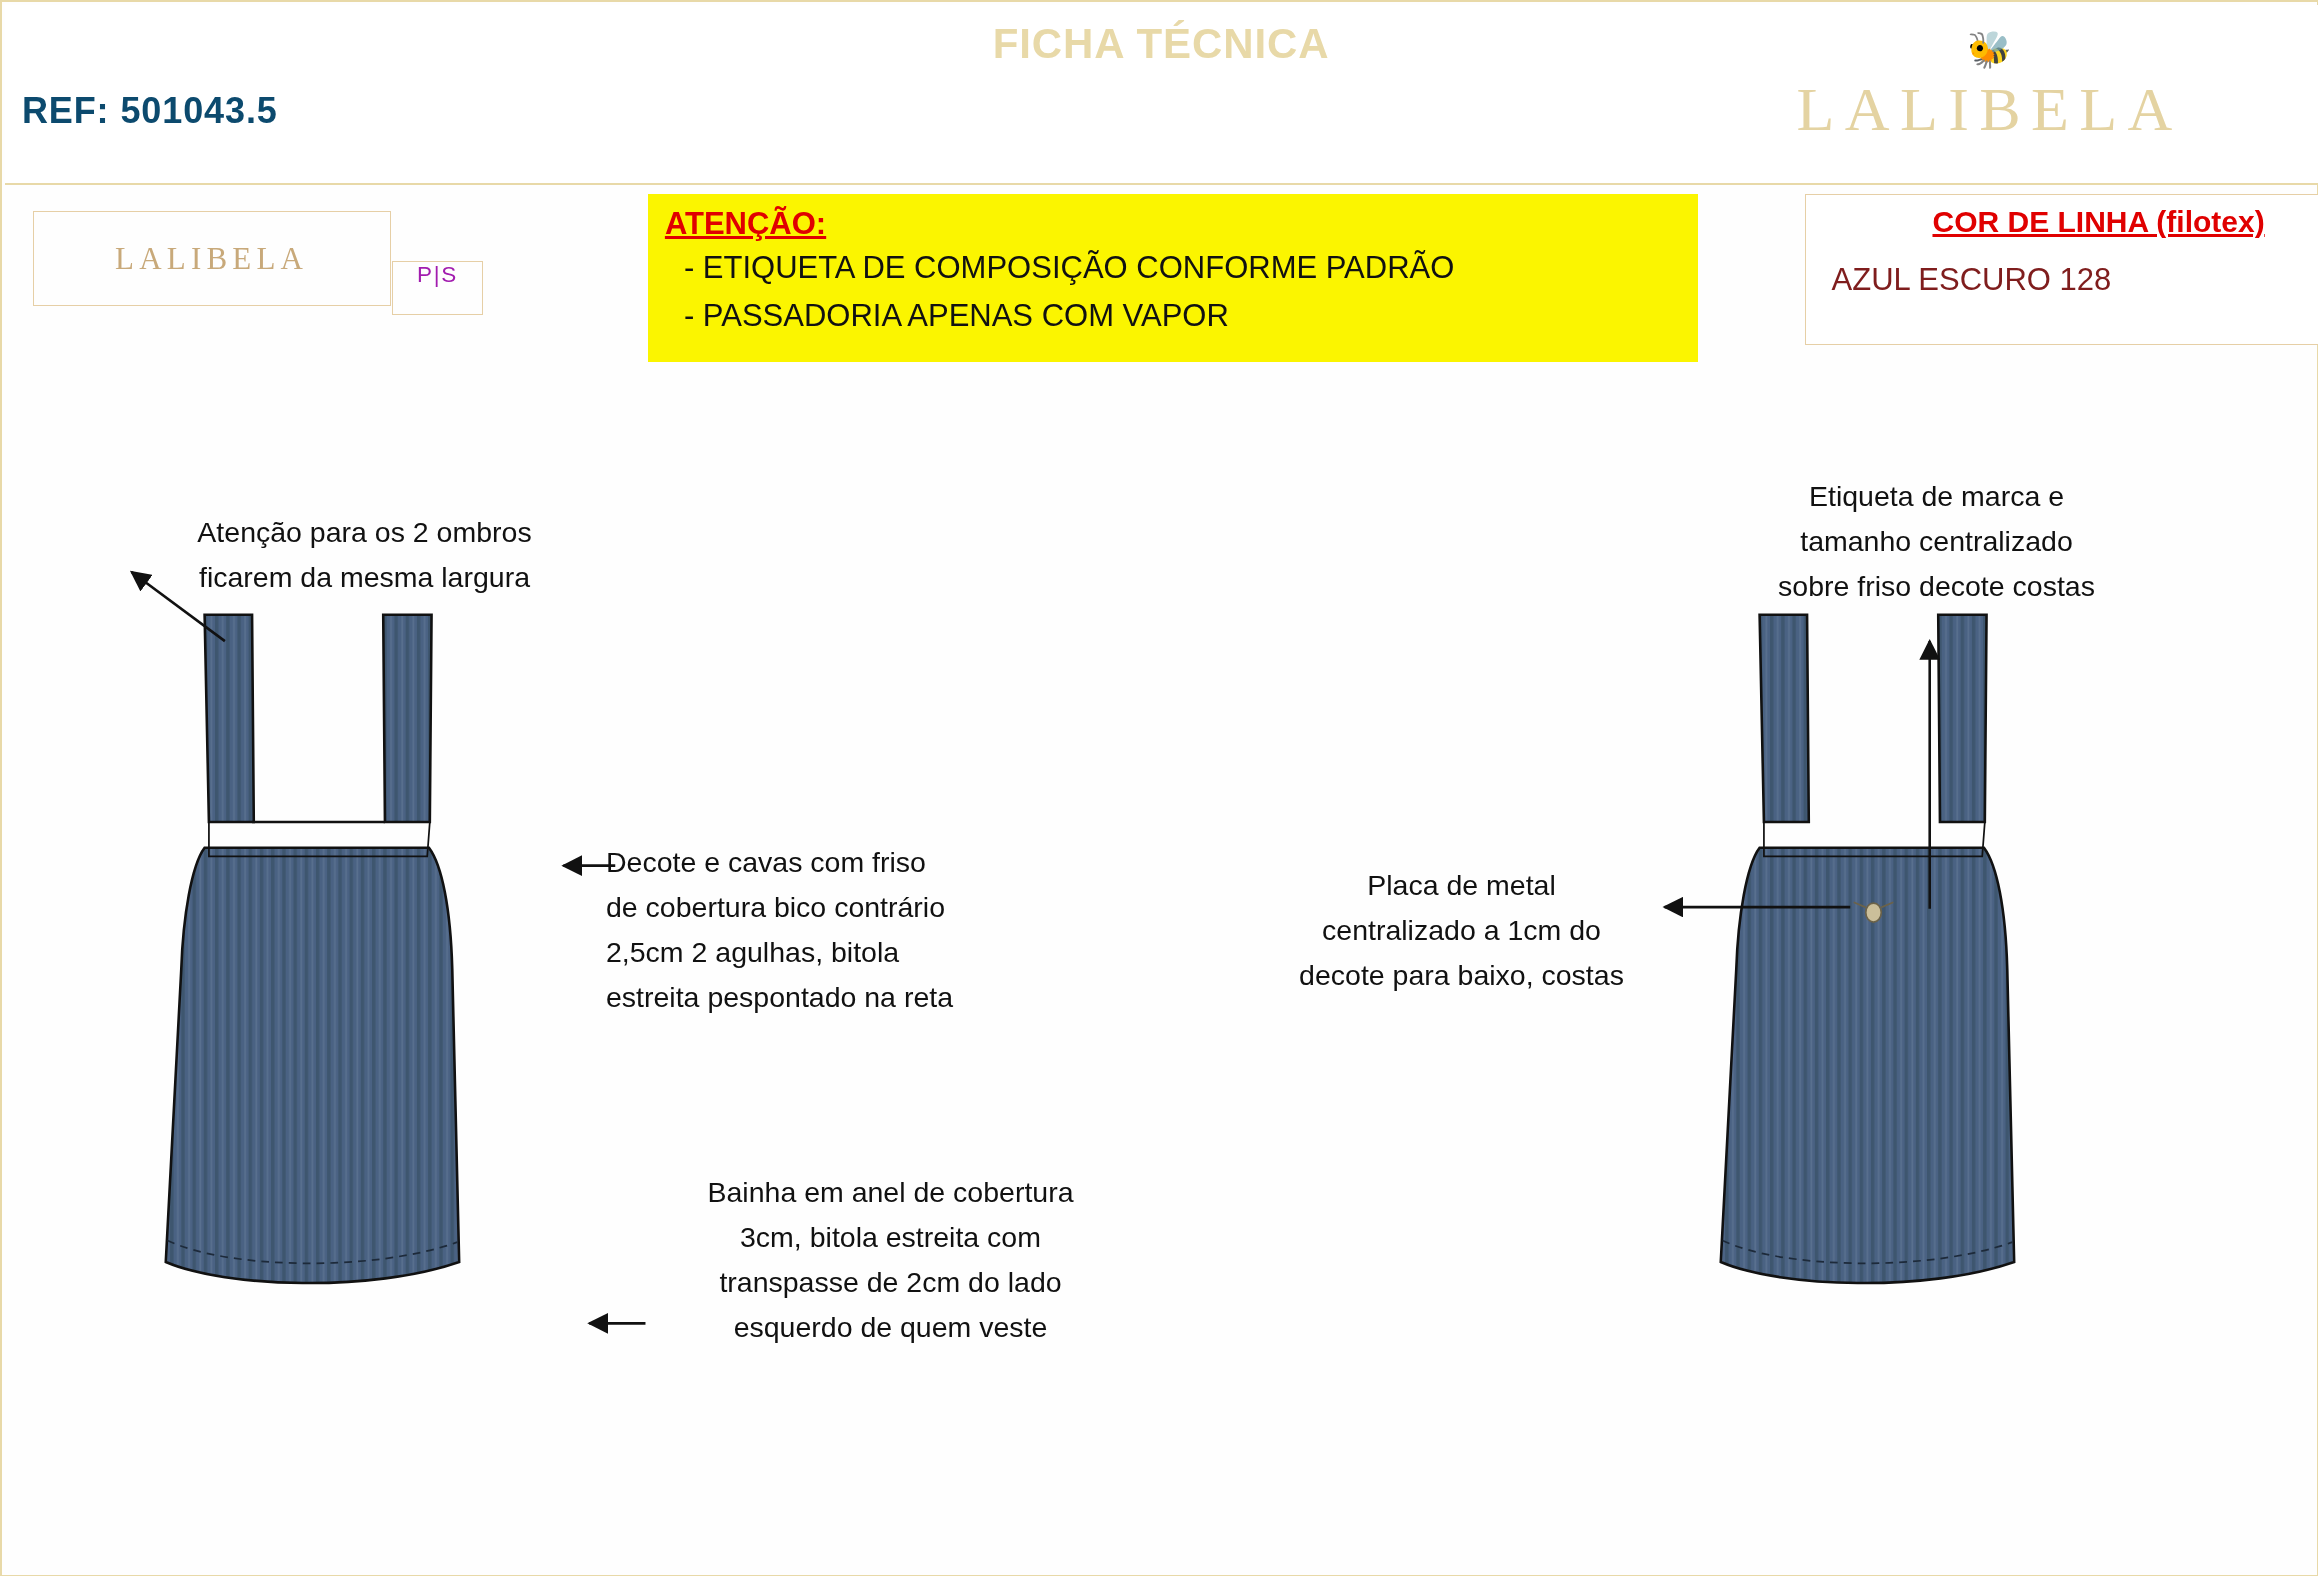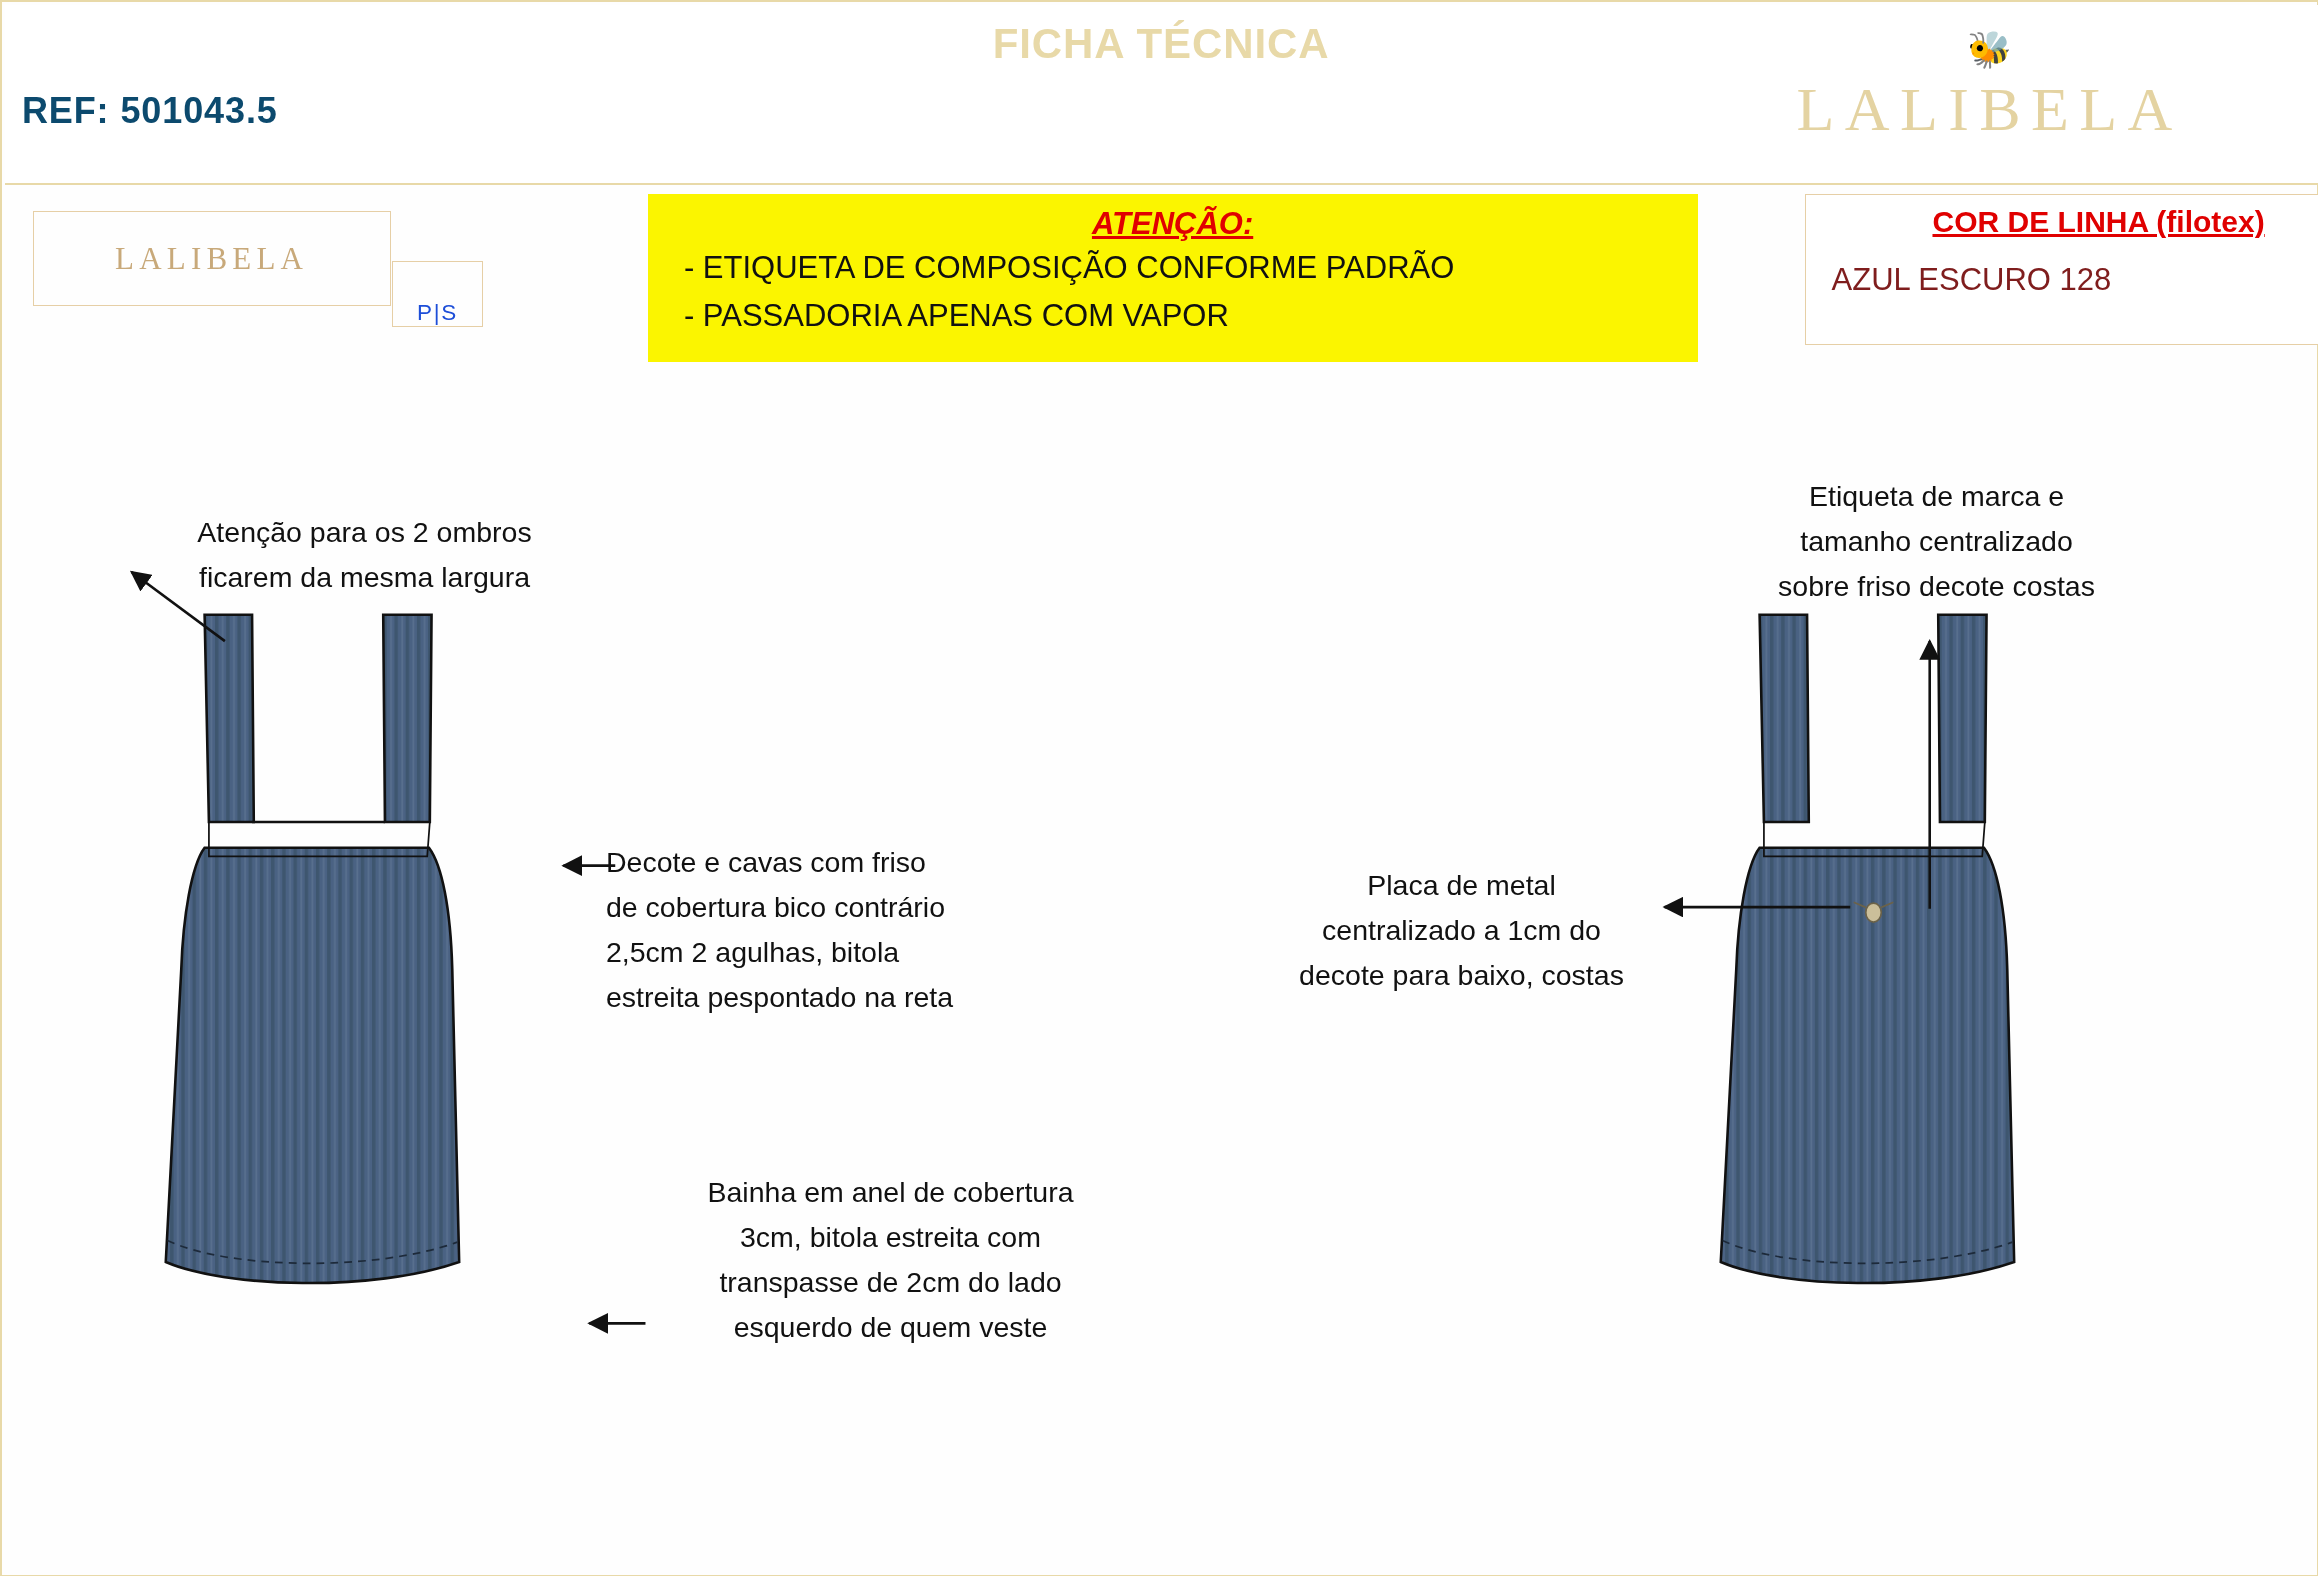--- a/index.html
+++ b/index.html
@@ -84,44 +84,43 @@
   }
   .logo-cell .brandsm {
     font-family: "Liberation Serif", serif;
     font-size: 31px;
     letter-spacing: 5.2px;
     color: #c8a97a;
   }
   .size-box {
     position: absolute;
     left: 390px; top: 259px;
-    width: 91px; height: 66px;
+    width: 91px; height: 54px;
     border: 1.7px solid #e6cfa6;
     display: flex;
-    align-items: flex-end;
+    align-items: flex-start;
     justify-content: center;
     font-size: 22.5px;
-    color: #1d4ed8;
+    color: #a21caf;
     letter-spacing: 1.7px;
   }
   .attention-box {
     position: absolute;
     left: 643px; top: 7px;
     width: 1050px; height: 168px;
     background: #fbf500;
     padding: 8.6px 17.3px 0 17.3px;
   }
   .attention-title {
-    text-align: center;
+    text-align: left;
     color: #e00000;
     font-size: 31px;
     font-weight: bold;
     text-decoration: underline;
     line-height: 41px;
-    font-style: italic;
   }
   .attention-line {
     font-size: 31px;
     color: #111;
     line-height: 48px;
     padding-left: 19px;
   }
   .thread-box {
     position: absolute;
     left: 1800px; top: 7px;

